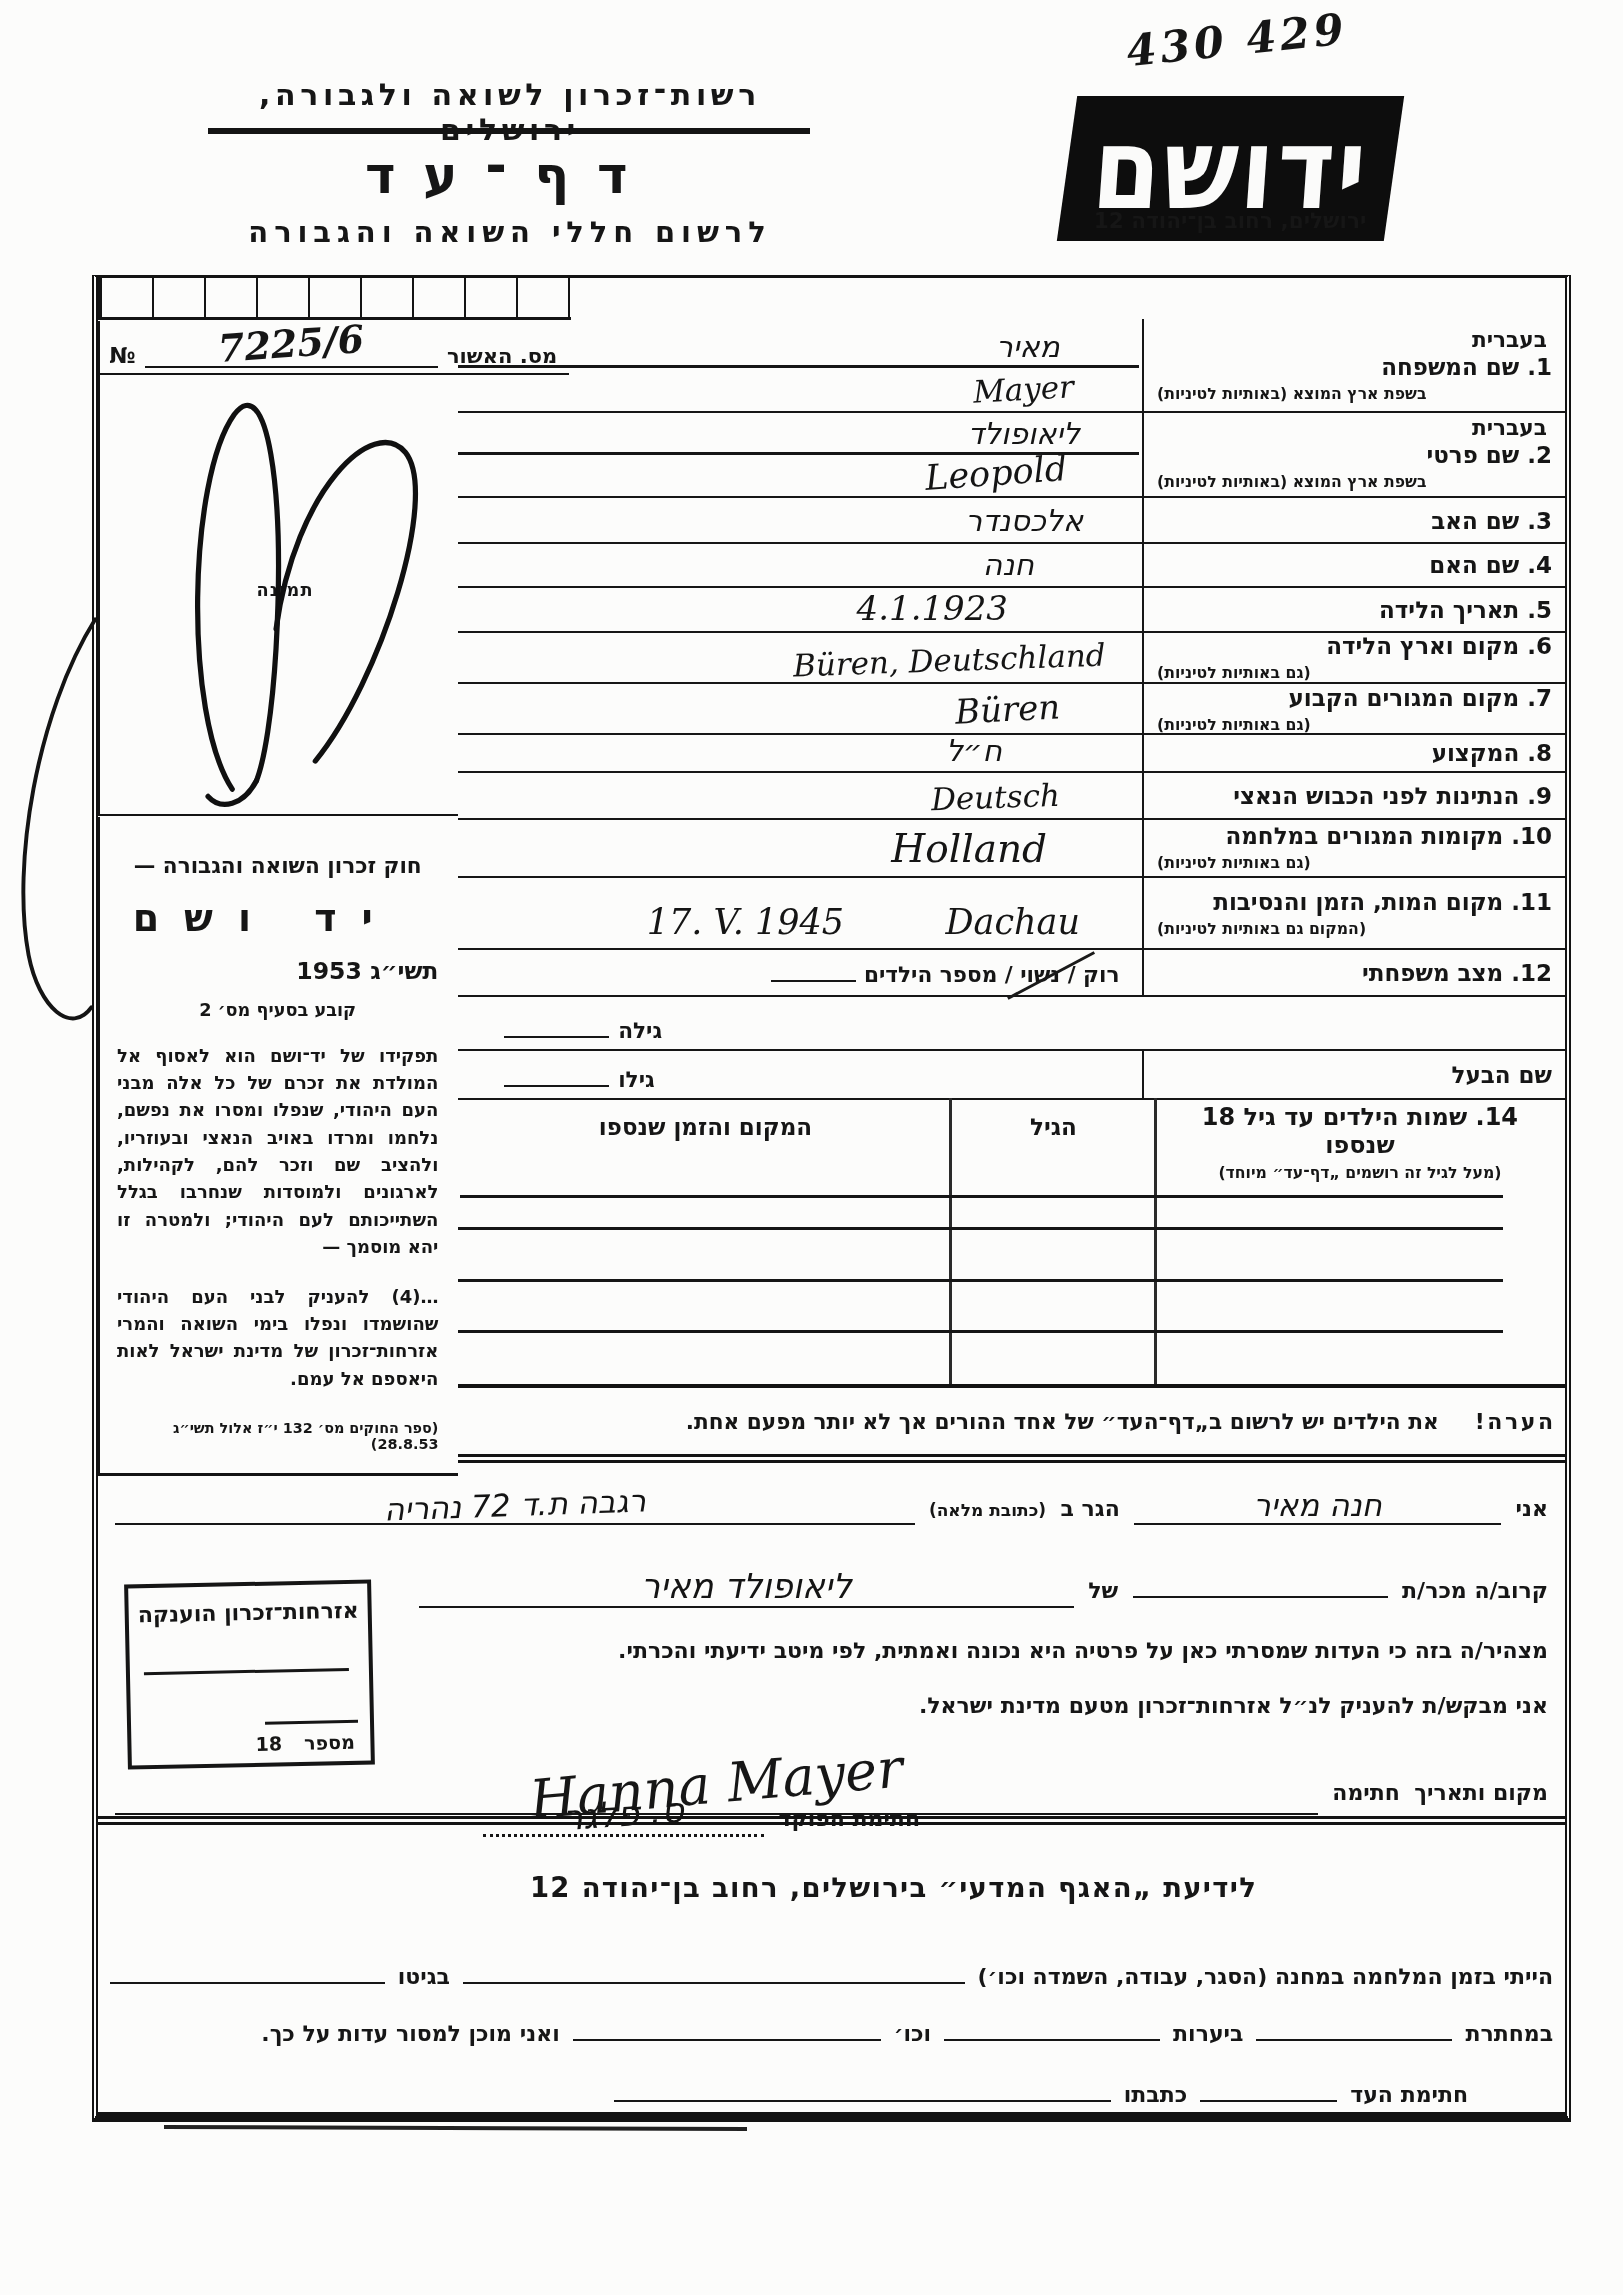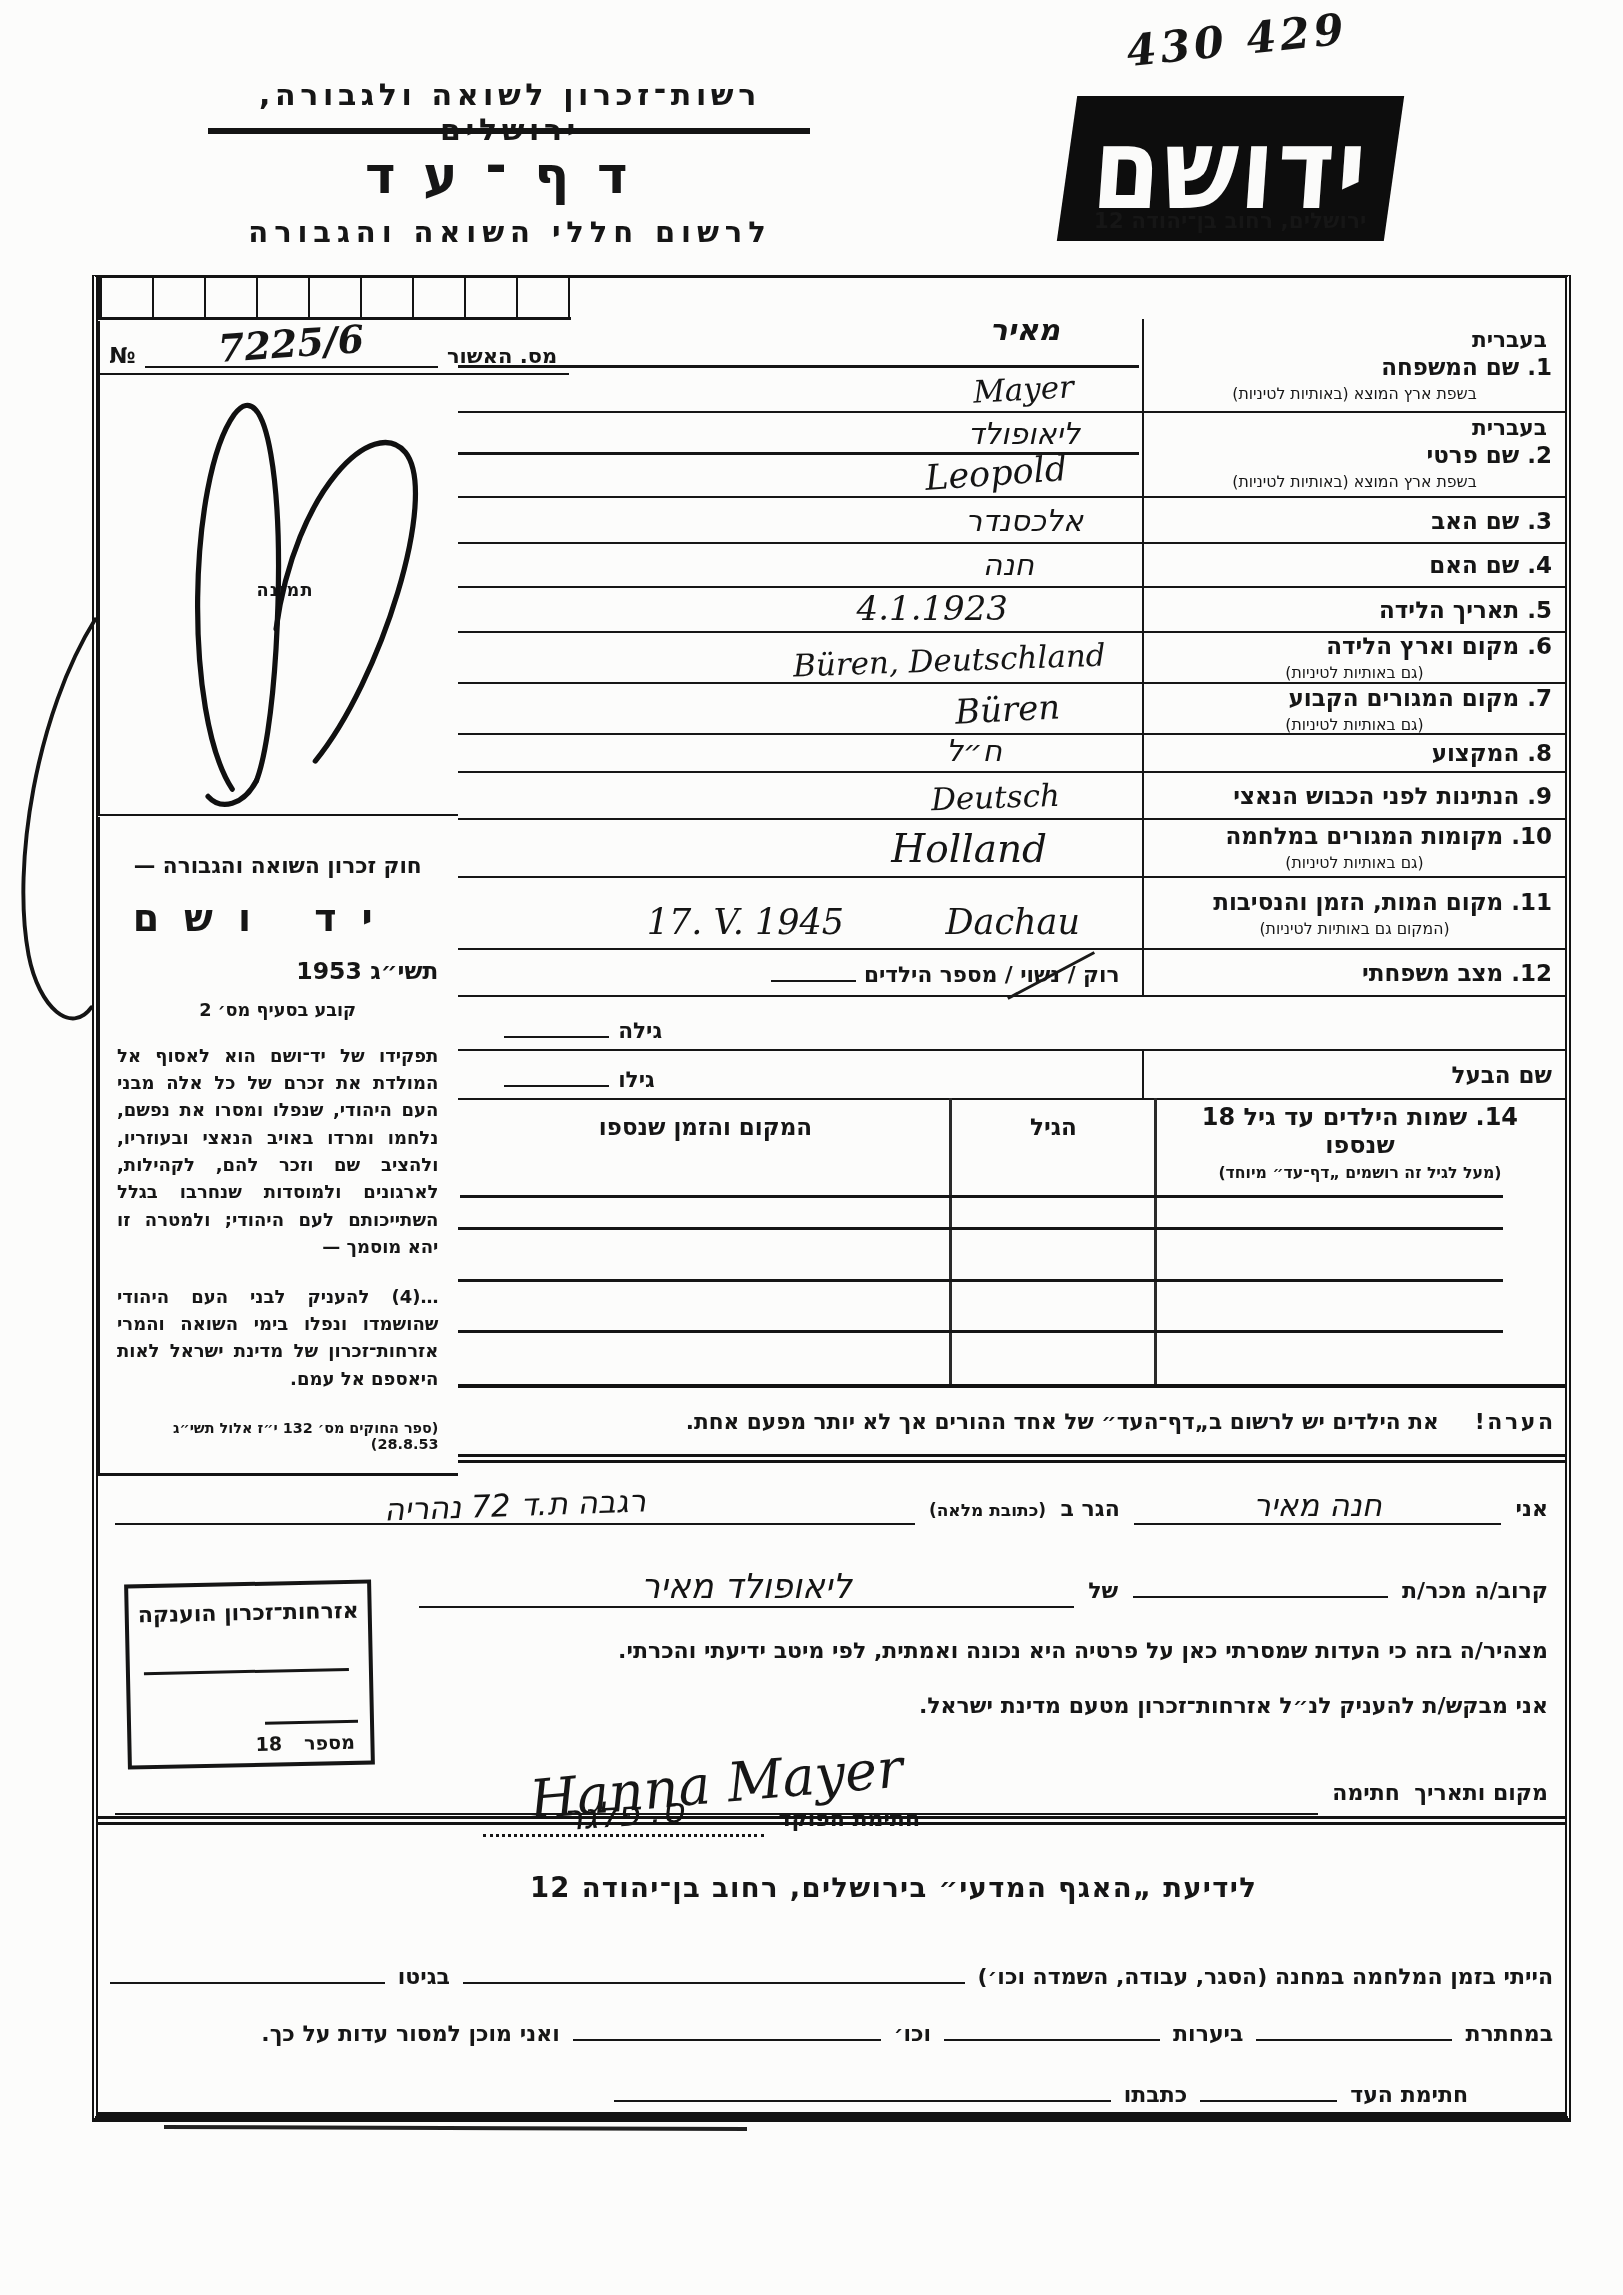--- a/index.html
+++ b/index.html
@@ -45,21 +45,21 @@
   .lawbox .t4{font-size:17.7px;font-weight:bold;text-align:center;margin-top:14.4px;}
   .lawbox .p{font-size:18px;font-weight:bold;line-height:1.52;text-align:justify;margin-top:22px;}
   .lawbox .fn{font-size:14.4px;font-weight:bold;margin-top:27.5px;}
 
   
   .frow{left:360px;right:0;border-bottom:2.6px solid #161616;}
   .labcell{position:absolute;top:0;bottom:0;right:0;width:423px;border-left:2.6px solid #161616;box-sizing:border-box;
            display:flex;flex-direction:column;justify-content:center;padding:3.9px 13px;}
   .labcell .pre{font-size:21.6px;font-weight:bold;text-align:right;padding-right:5.2px;}
   .labcell .main{font-size:23px;font-weight:bold;text-align:right;margin-top:2.6px;}
-  .labcell .sub{font-size:15.7px;font-weight:normal;text-align:center;margin-top:3.9px;}
+  .labcell .sub{font-size:15.7px;font-weight:bold;text-align:left;margin-top:3.9px;}
   .vals{position:absolute;top:0;bottom:0;left:0;right:426px;}
   .midline{position:absolute;left:0;right:0;height:2.6px;background:#161616;}
   .hw{font-family:"DejaVu Sans",sans-serif;font-style:italic;font-size:30px;color:#151515;white-space:nowrap;}
   .hwl{font-family:"DejaVu Serif",serif;font-style:italic;font-size:31px;color:#151515;white-space:nowrap;direction:ltr;}
   .v{position:absolute;}
   .opt{font-size:21.6px;font-weight:bold;white-space:nowrap;}
   .optline{display:inline-block;width:85px;border-bottom:2.6px solid #161616;}
   .strike{position:absolute;width:98px;height:2.6px;background:#1a1a1a;transform:rotate(-28deg);}
   .agegrp{position:absolute;left:46px;bottom:6.5px;display:flex;align-items:baseline;gap:9.2px;}
   .agegrp .w{font-size:21.6px;font-weight:bold;}
@@ -160,21 +160,21 @@
     </div>
 
     <div class="abs frow" style="top:41px;height:92px;">
       <div class="labcell">
         <div class="pre">בעברית</div>
         <div class="main">1. שם המשפחה</div>
         <div class="sub">בשפת ארץ המוצא (באותיות לטיניות)</div>
       </div>
       <div class="vals">
         <div class="midline" style="bottom:43px;"></div>
-        <span class="v hw" style="right:79px;bottom:64px;font-weight:bold;">מאיר</span>
+        <span class="v hw" style="right:79px;bottom:47px;">מאיר</span>
         <span class="v hwl" style="right:65px;bottom:3.9px;transform:rotate(-3deg);">Mayer</span>
       </div>
     </div>
 
     <div class="abs frow" style="top:132px;height:86px;">
       <div class="labcell">
         <div class="pre">בעברית</div>
         <div class="main">2. שם פרטי</div>
         <div class="sub">בשפת ארץ המוצא (באותיות לטיניות)</div>
       </div>

